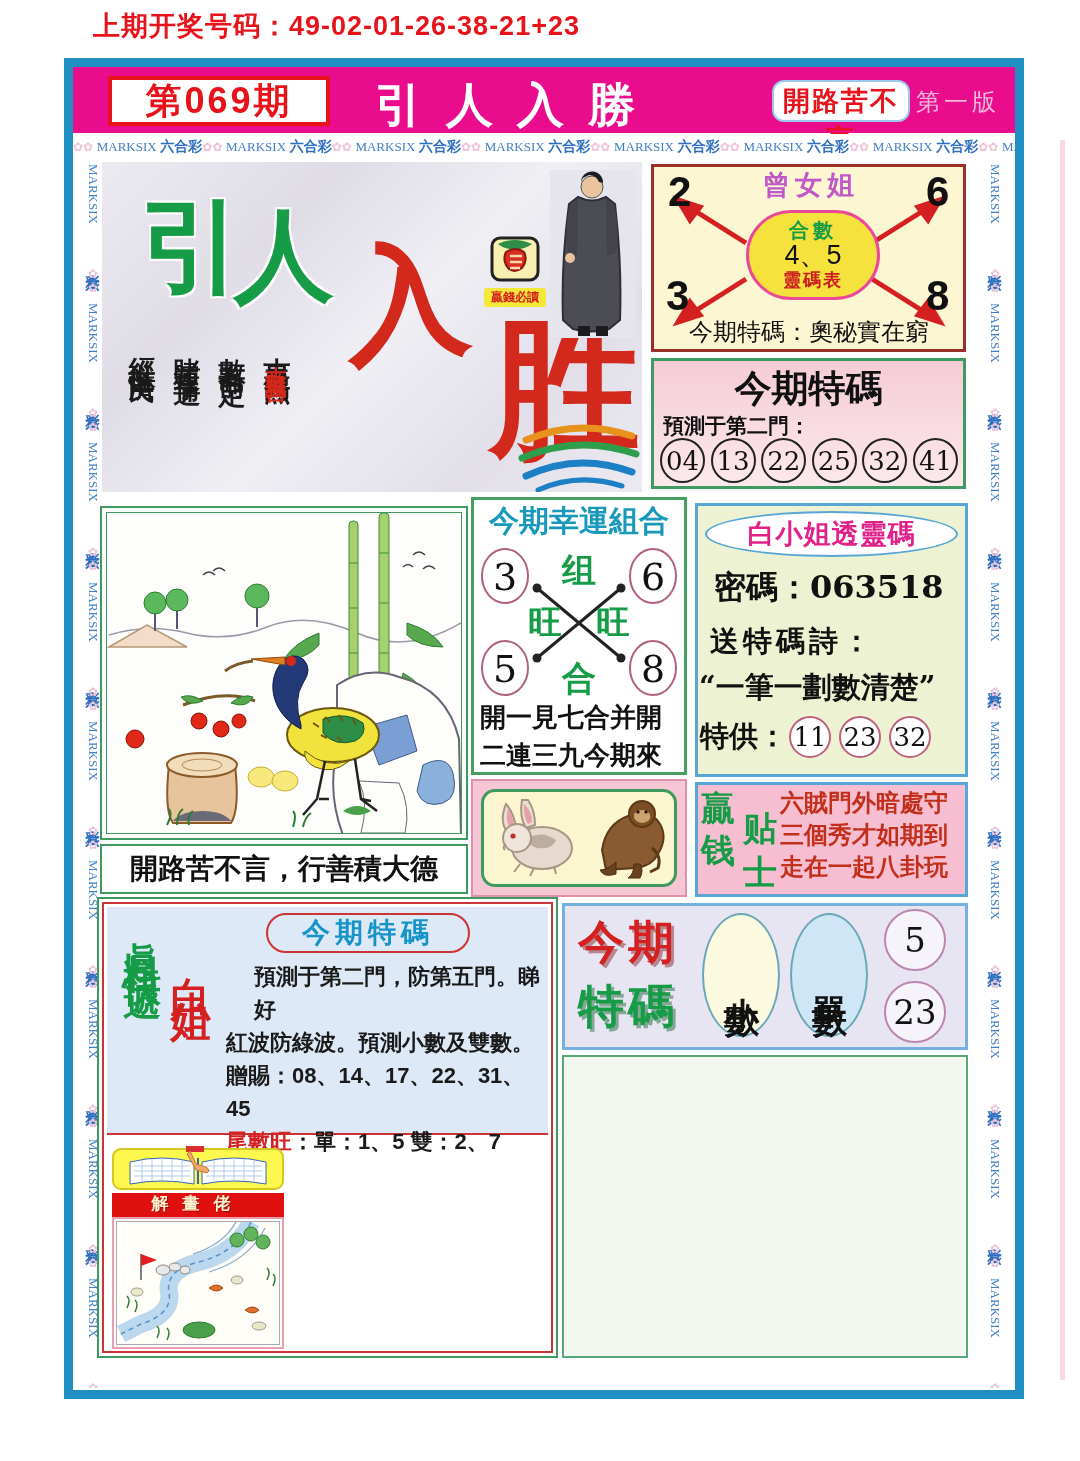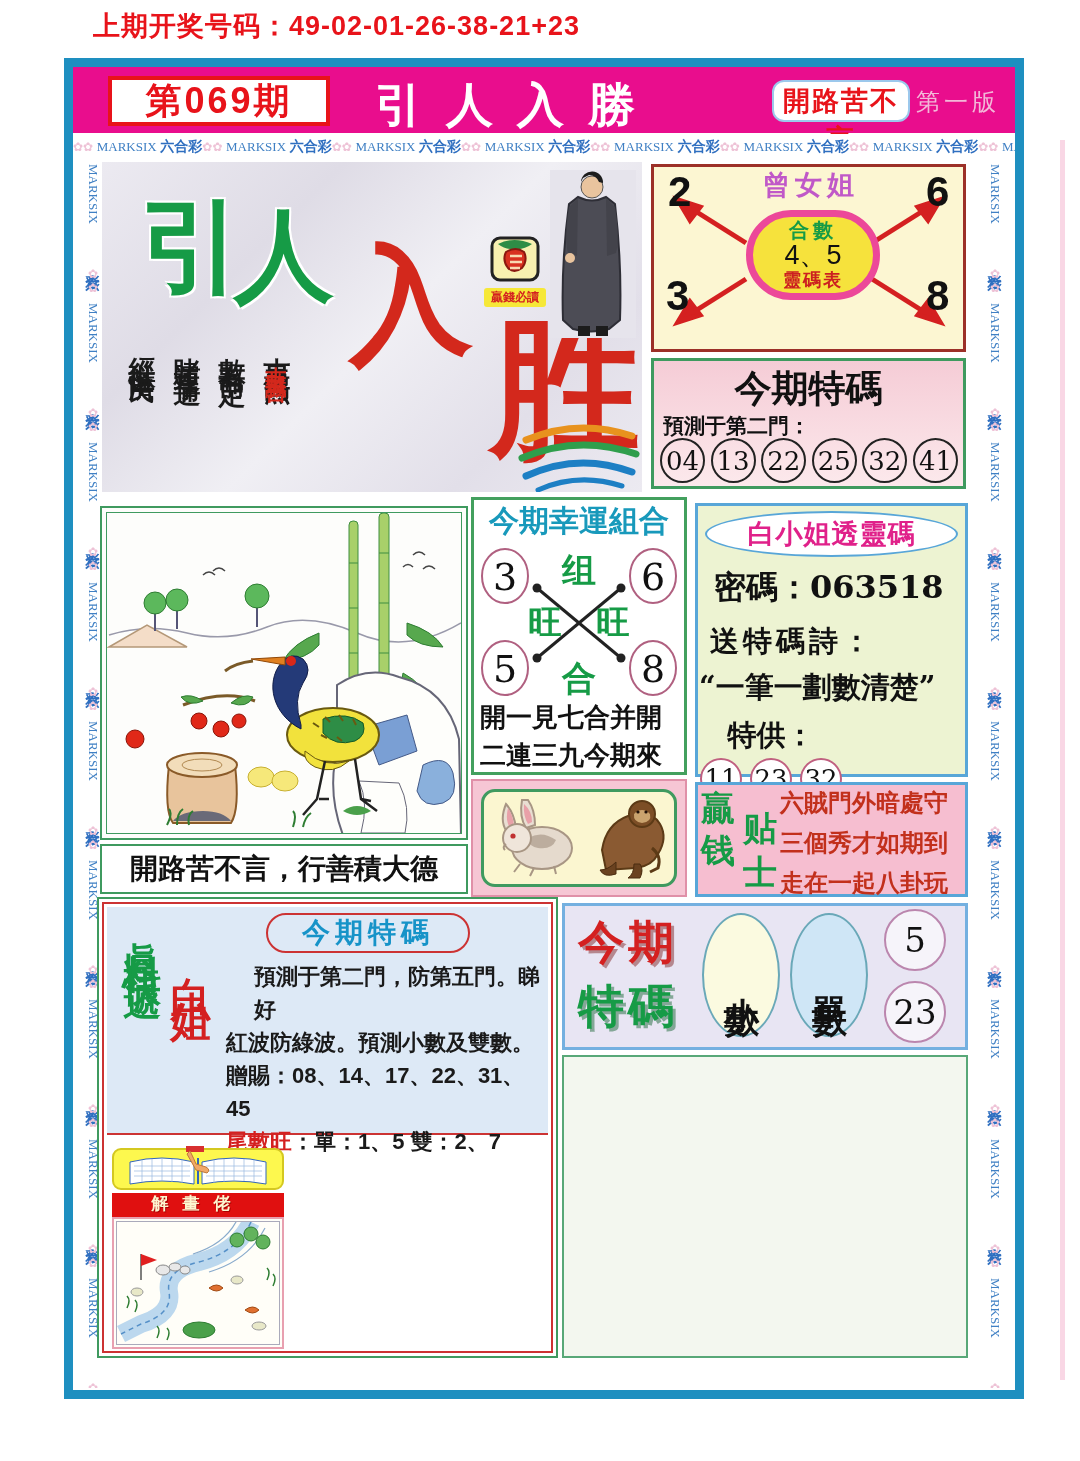--- a/index.html
+++ b/index.html
@@ -42,21 +42,21 @@
   .slogan-red { left:160px; top:188px; writing-mode:vertical-rl; text-orientation:upright; font-size:21px; font-weight:bold; color:#d3281c; letter-spacing:5px; }
   .badge { left:382px; top:74px; width:62px; text-align:center; }
   .badge-label { margin-top:2px; background:#f6e838; color:#d42020; font-size:12px; font-weight:bold; padding:1px 0; border-radius:3px; }
   .man { left:448px; top:8px; }
   .swoosh { left:416px; top:252px; }
 
   
   .zeng { left:651px; top:164px; width:315px; height:188px; background:#fcf6d2; border:3px solid #9c3028; }
   .zeng-num { font-size:42px; font-weight:bold; color:#111; }
   .zeng-title { left:726px; top:167px; width:170px; text-align:center; color:#c058c8; font-size:27px; font-weight:bold; letter-spacing:5px; font-family:"DejaVu Serif", serif; }
-  .zeng-oval { left:746px; top:210px; width:134px; height:90px; background:#f6e23c; border:7px solid #ec4899; border-radius:48px; display:flex; flex-direction:column; align-items:center; justify-content:center; line-height:1.1; }
+  .zeng-oval { left:746px; top:210px; width:134px; height:90px; background:#f6e23c; border:3px solid #ec4899; border-radius:48px; display:flex; flex-direction:column; align-items:center; justify-content:center; line-height:1.1; }
   .zeng-oval .o-top { color:#169b46; font-size:20px; font-weight:bold; letter-spacing:4px; }
   .zeng-oval .o-mid { color:#111; font-size:27px; }
   .zeng-oval .o-bot { color:#cc2020; font-size:18px; font-weight:bold; letter-spacing:2px; }
   .zeng-footer { left:660px; top:316px; width:298px; text-align:center; font-family:"DejaVu Serif", serif; font-size:24px; color:#111; }
 
   .rich { left:651px; top:358px; width:315px; height:131px; border:3px solid #3f9a5f; background:linear-gradient(180deg,#f5ccd6,#fce9ec); }
   .rich-title { left:651px; top:364px; width:315px; text-align:center; font-family:"DejaVu Serif", serif; font-size:37px; font-weight:bold; color:#111; }
   .rich-label { left:663px; top:412px; font-family:"DejaVu Serif", serif; font-size:21px; font-weight:bold; color:#111; }
   .rich-nums { left:660px; top:438px; width:298px; display:flex; justify-content:space-between; }
   .num-circle { border:2px solid #222; border-radius:50%; font-family:"DejaVu Serif", serif; color:#111; display:flex; align-items:center; justify-content:center; background:transparent; }
@@ -72,27 +72,27 @@
   .lucky-title { left:471px; top:501px; width:216px; text-align:center; font-size:30px; font-weight:bold; color:#1899bb; }
   .lucky-line { left:471px; width:200px; text-align:center; font-family:Liberation Sans, sans-serif; font-size:26px; font-weight:bold; color:#111; }
 
   .animals { left:471px; top:779px; width:216px; height:118px; background:#f6c6d4; border:2px solid #e090a8; }
   .animals-inner { position:absolute; left:8px; top:8px; width:196px; height:98px; background:#fbf6d0; border:3px solid #3f9a5f; border-radius:14px; overflow:hidden; }
 
   
   .bai { left:695px; top:503px; width:273px; height:274px; border:3px solid #58a6d8; background:#edf3d2; }
   .bai-ellipse { left:705px; top:511px; width:253px; height:46px; background:#fff; border:2px solid #58a6d8; border-radius:50%; text-align:center; line-height:42px; color:#e0218a; font-size:27px; font-weight:bold; letter-spacing:1px; }
   .bai-line { font-family:"DejaVu Serif", serif; font-weight:bold; color:#111; white-space:nowrap; }
-  .bai-special { left:700px; top:716px; display:flex; align-items:center; gap:2px;flex-direction:column; }
+  .bai-special { left:700px; top:716px; display:flex; align-items:center; gap:2px; }
   .bai-special .num-circle { width:42px; height:42px; font-size:26px; border-color:#c06080; background:#fff; }
 
   
   .tips { left:695px; top:782px; width:273px; height:115px; border:3px solid #58a6d8; background:#f6bed0; }
   .tips-char { font-size:34px; font-weight:bold; color:#169b46; }
-  .tips-lines { left:780px; top:787px; width:185px; display:flex; flex-direction:column; gap:8px; }
+  .tips-lines { left:780px; top:787px; width:185px; display:flex; flex-direction:column; }
   .tips-line { font-family:"DejaVu Serif", serif; font-size:24px; font-weight:bold; color:#c2301c; white-space:nowrap; }
 
   
   .tallbox { left:97px; top:897px; width:461px; height:461px; border:2px solid #3f9a5f; padding:3px; background:#fff; }
   .tallbox-inner { width:100%; height:100%; border:2px solid #cc3333; }
   .express { left:107px; top:907px; width:441px; height:228px; background:#dde9f6; border-bottom:2px solid #cc3333; }
   .v-col { writing-mode:vertical-rl; text-orientation:upright; font-weight:bold; }
   .exp-green { left:116px; top:912px; font-size:38px; color:#169b46; letter-spacing:13px; }
   .exp-red { left:164px; top:946px; font-size:40px; color:#d42020; letter-spacing:13px; }
   .exp-capsule { left:266px; top:913px; width:204px; height:40px; border:2px solid #cc3333; border-radius:22px; text-align:center; line-height:36px; color:#1693c8; font-size:28px; font-weight:bold; letter-spacing:5px; }
@@ -234,20 +234,21 @@
   <div class="abs zeng-num" style="left:668px;top:168px;">2</div>
   <div class="abs zeng-num" style="left:926px;top:168px;">6</div>
   <div class="abs zeng-num" style="left:666px;top:272px;">3</div>
   <div class="abs zeng-num" style="left:926px;top:272px;">8</div>
   <div class="abs zeng-title">曾女姐</div>
   <div class="abs zeng-oval">
     <span class="o-top">合數</span>
     <span class="o-mid">4、5</span>
     <span class="o-bot">靈碼表</span>
   </div>
+  <div class="abs zeng-footer">今期特碼：奧秘實在窮</div>
 
   <div class="abs rich"></div>
   <div class="abs rich-title">今期特碼</div>
   <div class="abs rich-label">預測于第二門：</div>
   <div class="abs rich-nums">
       <span class="num-circle">04</span>
       <span class="num-circle">13</span>
       <span class="num-circle">22</span>
       <span class="num-circle">25</span>
       <span class="num-circle">32</span>

